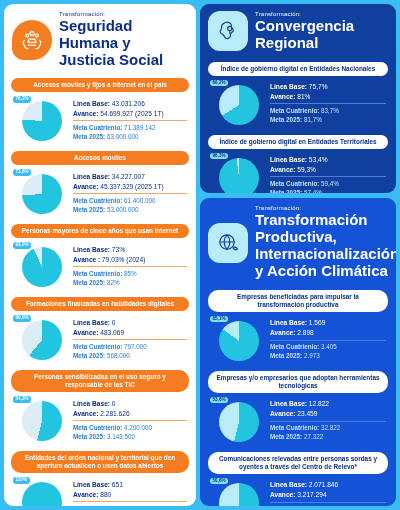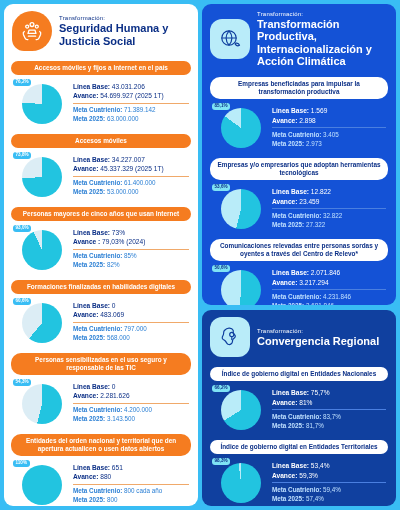--- a/index.html
+++ b/index.html
@@ -23,21 +23,21 @@
   .hdr { display: flex; align-items: center; gap: 7px; padding: 7px 8px 6px 8px; }
   .hdr-badge {
     width: 40px; height: 40px; border-radius: 12px;
     display: flex; align-items: center; justify-content: center; flex: 0 0 40px;
   }
   .hdr-badge.orange { background: #f57c20; border-radius: 50% 50% 50% 12px; }
   .hdr-badge.cyan { background: #b9ecf9; border-radius: 12px; }
   .hdr-txt { color: #0b2f86; }
   .hdr-txt.onblue { color: #ffffff; }
   .hdr-kicker { font-size: 6px; letter-spacing: .2px; margin-bottom: 1px; }
-  .hdr-title { font-size: 11px; font-weight: bold; line-height: 1.12; }
+  .hdr-title { font-size: 15px; font-weight: bold; line-height: 1.12; }
   .hdr-rule { height: 2px; background: #f57c20; margin: 0 8px 4px 8px; border-radius: 2px; }
   .hdr-rule.blue { background: #39bdf4; }
 
   
   .blocks { display: flex; flex-direction: column; padding: 0 7px; gap: 2px; }
   .blocks.onblue { padding: 0 8px; }
   .ind { display: flex; flex-direction: column; }
   .pill {
     border-radius: 10px; text-align: center;
     font-size: 6.4px; font-weight: bold; line-height: 1.25;
@@ -209,20 +209,72 @@
       <div class="photo">
         <div class="sky"></div>
 
         <div class="head"></div>
       </div>
     </div>
   </div>
 
   <div class="col col-right">
 
+    <div class="card card-blue-dark">
+      <div class="hdr">
+        <div class="hdr-badge cyan">
+          <svg width="24" height="24" viewBox="0 0 24 24" fill="none" stroke="#10409f" stroke-width="1.2" stroke-linecap="round" stroke-linejoin="round">
+            <path d="M11.5 3.2c1.6.2 3 .9 3.6 2.1.5 1-.2 1.9.2 2.9.5 1.3 2 1.6 2 3 0 1.6-1.7 2-2.4 3.3-.6 1.2-.2 2.6-1 3.7-.9 1.2-2.7 1.6-4 1-1.3-.6-1.6-2.2-2.6-3.2-1-1-2.6-1.3-3-2.7-.4-1.3.7-2.4 1.1-3.7.4-1.4 0-3.1 1-4.1 1-1.1 3-2.5 5.1-2.3z"></path>
+            <circle cx="13.8" cy="9.4" r="2.1"></circle>
+            <path d="M13.8 11.5v3.1"></path>
+          </svg>
+        </div>
+        <div class="hdr-txt onblue">
+          <div class="hdr-kicker">Transformación:</div>
+          <div class="hdr-title">Convergencia Regional</div>
+        </div>
+      </div>
+      <div class="hdr-rule blue"></div>
+      <div class="blocks onblue" id="right-bottom-blocks">
+          <div class="ind">
+            <div class="pill white">Índice de gobierno digital en Entidades Nacionales</div>
+            <div class="row">
+              <div class="chartwrap">
+                <div class="badge onblue">66,2%</div>
+                <div class="pie" style="background: conic-gradient(rgb(34, 196, 224) 0deg, rgb(34, 196, 224) 238deg, rgb(185, 236, 249) 238deg, rgb(185, 236, 249) 360deg);"></div>
+              </div>
+              <div class="vals">
+                <div class="v-main"><b>Línea Base:</b><span class="num"> 75,7%</span></div>
+                <div class="v-main"><b>Avance:</b><span class="num"> 81%</span></div>
+                <div class="v-sep"></div>
+                <div class="v-goal"><b>Meta Cuatrienio:</b><span> 83,7%</span></div>
+                <div class="v-goal"><b>Meta 2025:</b><span> 81,7%</span></div>
+              </div>
+            </div>
+          </div>
+          <div class="ind">
+            <div class="pill white">Índice de gobierno digital en Entidades Territoriales</div>
+            <div class="row">
+              <div class="chartwrap">
+                <div class="badge onblue">98,3%</div>
+                <div class="pie" style="background: conic-gradient(rgb(34, 196, 224) 0deg, rgb(34, 196, 224) 353deg, rgb(185, 236, 249) 353deg, rgb(185, 236, 249) 360deg);"></div>
+              </div>
+              <div class="vals">
+                <div class="v-main"><b>Línea Base:</b><span class="num"> 53,4%</span></div>
+                <div class="v-main"><b>Avance:</b><span class="num"> 59,3%</span></div>
+                <div class="v-sep"></div>
+                <div class="v-goal"><b>Meta Cuatrienio:</b><span> 59,4%</span></div>
+                <div class="v-goal"><b>Meta 2025:</b><span> 57,4%</span></div>
+              </div>
+            </div>
+          </div>
+        </div>
+      <div style="height:6px"></div>
+    </div>
+
     <div class="card card-blue">
       <div class="hdr">
         <div class="hdr-badge cyan">
           <svg width="24" height="24" viewBox="0 0 24 24" fill="none" stroke="#10409f" stroke-width="1.2" stroke-linecap="round" stroke-linejoin="round">
             <circle cx="11" cy="11" r="7.2"></circle>
             <path d="M3.9 11h14.2"></path>
             <path d="M11 3.8c1.9 2.2 2.9 4.7 2.9 7.2s-1 5-2.9 7.2c-1.9-2.2-2.9-4.7-2.9-7.2s1-5 2.9-7.2z"></path>
             <path d="M17.6 16.2c1.8-.4 3.4.5 3.9 2.1-1.6.8-3.4.2-4.3-1.2"></path>
           </svg>
         </div>
@@ -278,66 +330,14 @@
                 <div class="v-sep"></div>
                 <div class="v-goal"><b>Meta Cuatrienio:</b><span> 4.231.846</span></div>
                 <div class="v-goal"><b>Meta 2025:</b><span> 3.681.846</span></div>
               </div>
             </div>
           </div>
         </div>
       <div style="height:6px"></div>
     </div>
 
-    <div class="card card-blue-dark">
-      <div class="hdr">
-        <div class="hdr-badge cyan">
-          <svg width="24" height="24" viewBox="0 0 24 24" fill="none" stroke="#10409f" stroke-width="1.2" stroke-linecap="round" stroke-linejoin="round">
-            <path d="M11.5 3.2c1.6.2 3 .9 3.6 2.1.5 1-.2 1.9.2 2.9.5 1.3 2 1.6 2 3 0 1.6-1.7 2-2.4 3.3-.6 1.2-.2 2.6-1 3.7-.9 1.2-2.7 1.6-4 1-1.3-.6-1.6-2.2-2.6-3.2-1-1-2.6-1.3-3-2.7-.4-1.3.7-2.4 1.1-3.7.4-1.4 0-3.1 1-4.1 1-1.1 3-2.5 5.1-2.3z"></path>
-            <circle cx="13.8" cy="9.4" r="2.1"></circle>
-            <path d="M13.8 11.5v3.1"></path>
-          </svg>
-        </div>
-        <div class="hdr-txt onblue">
-          <div class="hdr-kicker">Transformación:</div>
-          <div class="hdr-title">Convergencia Regional</div>
-        </div>
-      </div>
-      <div class="hdr-rule blue"></div>
-      <div class="blocks onblue" id="right-bottom-blocks">
-          <div class="ind">
-            <div class="pill white">Índice de gobierno digital en Entidades Nacionales</div>
-            <div class="row">
-              <div class="chartwrap">
-                <div class="badge onblue">66,2%</div>
-                <div class="pie" style="background: conic-gradient(rgb(34, 196, 224) 0deg, rgb(34, 196, 224) 238deg, rgb(185, 236, 249) 238deg, rgb(185, 236, 249) 360deg);"></div>
-              </div>
-              <div class="vals">
-                <div class="v-main"><b>Línea Base:</b><span class="num"> 75,7%</span></div>
-                <div class="v-main"><b>Avance:</b><span class="num"> 81%</span></div>
-                <div class="v-sep"></div>
-                <div class="v-goal"><b>Meta Cuatrienio:</b><span> 83,7%</span></div>
-                <div class="v-goal"><b>Meta 2025:</b><span> 81,7%</span></div>
-              </div>
-            </div>
-          </div>
-          <div class="ind">
-            <div class="pill white">Índice de gobierno digital en Entidades Territoriales</div>
-            <div class="row">
-              <div class="chartwrap">
-                <div class="badge onblue">98,3%</div>
-                <div class="pie" style="background: conic-gradient(rgb(34, 196, 224) 0deg, rgb(34, 196, 224) 353deg, rgb(185, 236, 249) 353deg, rgb(185, 236, 249) 360deg);"></div>
-              </div>
-              <div class="vals">
-                <div class="v-main"><b>Línea Base:</b><span class="num"> 53,4%</span></div>
-                <div class="v-main"><b>Avance:</b><span class="num"> 59,3%</span></div>
-                <div class="v-sep"></div>
-                <div class="v-goal"><b>Meta Cuatrienio:</b><span> 59,4%</span></div>
-                <div class="v-goal"><b>Meta 2025:</b><span> 57,4%</span></div>
-              </div>
-            </div>
-          </div>
-        </div>
-      <div style="height:6px"></div>
-    </div>
-
   </div>
 </div>
 
 </body></html>

